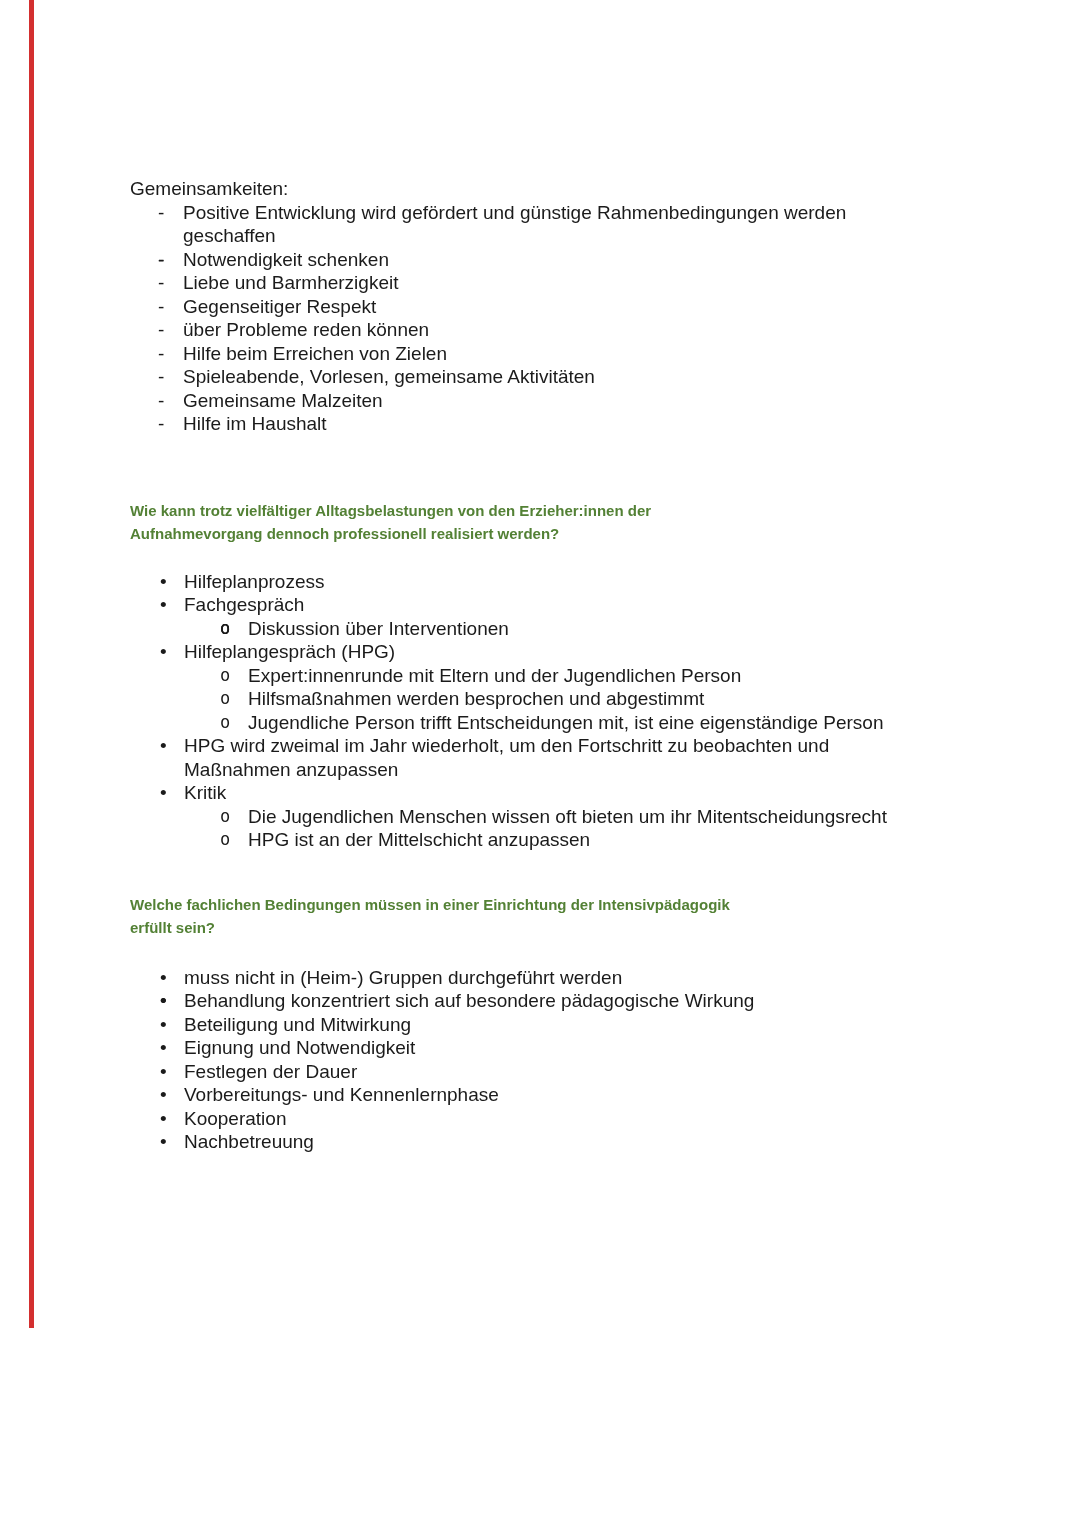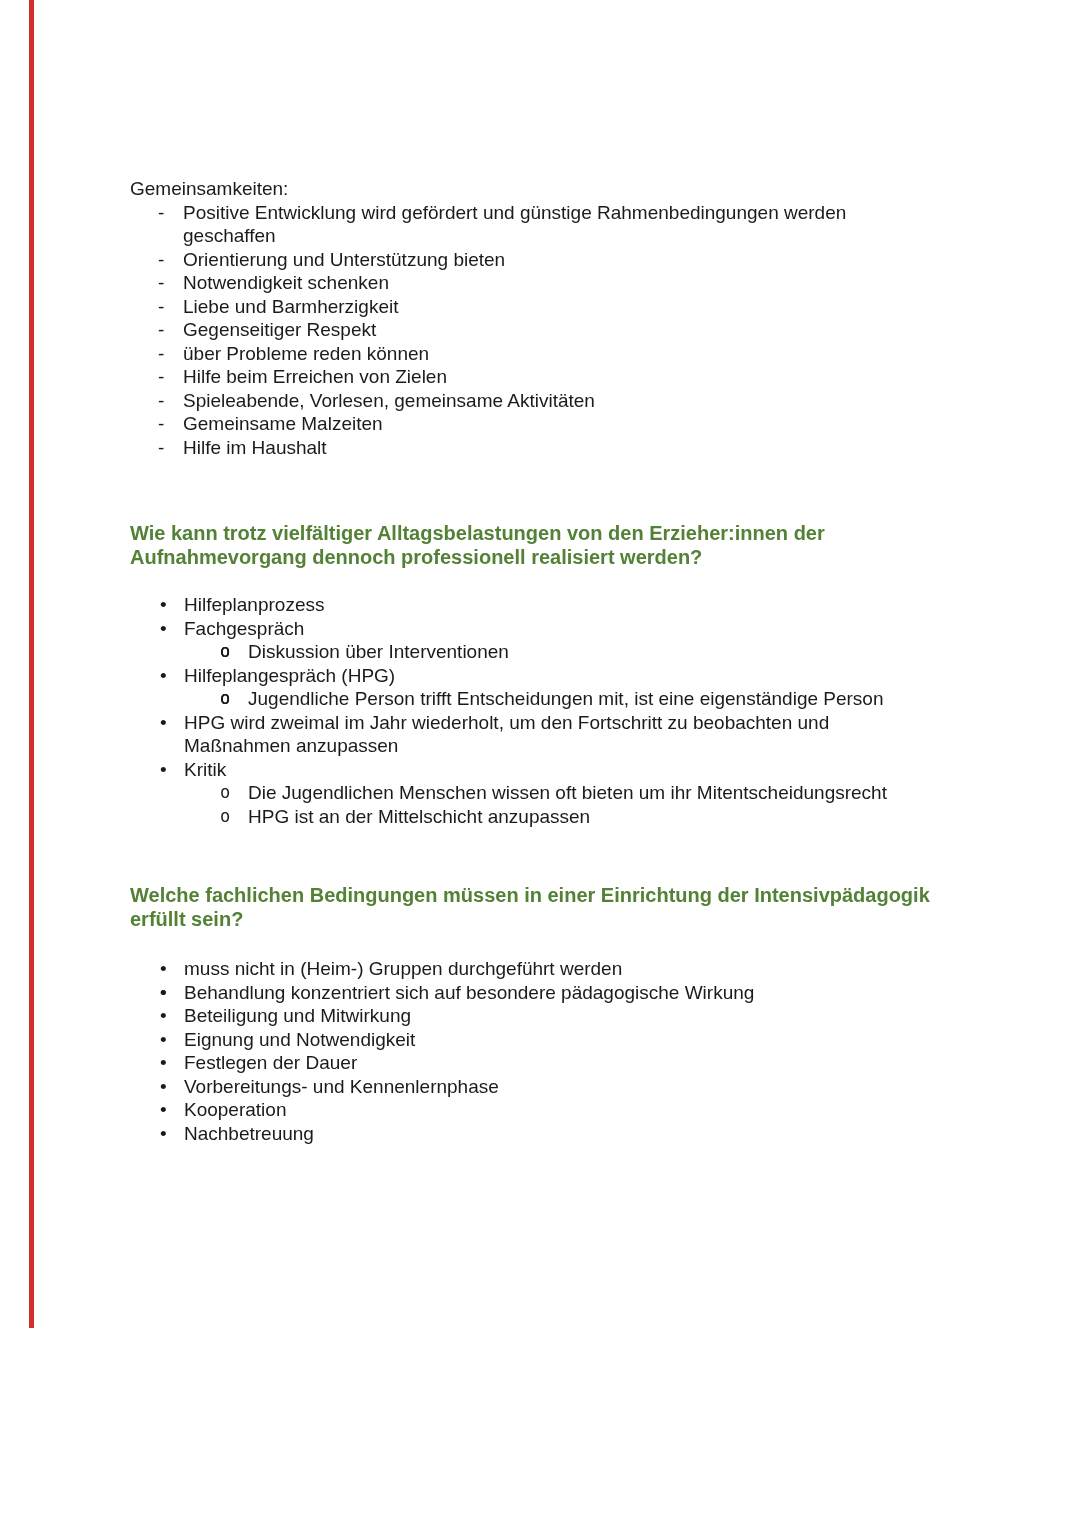--- a/index.html
+++ b/index.html
@@ -25,27 +25,27 @@
     left:130px;
     top:177px;
     width:880px;
     font-size:19px;
     line-height:23.5px;
   }
   section{margin:0;padding:0;}
   .body-title{margin:0;}
   .q{
     margin:0;
-    font-size:20px;
+    font-size:15px;
     line-height:23.5px;
     font-weight:bold;
     color:var(--accent_green,#538135);
   }
   .q1{margin-top:63px;}
-  .q2{margin-top:56px;}
+  .q2{margin-top:41px;}
   ul{list-style:none;margin:0;padding:0;}
   .list1{margin-top:24px;}
   .list2{margin-top:26px;}
   ul.dash > li{position:relative;padding-left:53px;}
   ul.dash > li > .mk{position:absolute;left:28px;top:0;}
   ul.bul  > li{position:relative;padding-left:54px;}
   ul.bul  > li > .mk{position:absolute;left:30px;top:0;}
   ul.sub  > li{position:relative;padding-left:64px;}
   ul.sub  > li > .mk{
     position:absolute;left:36px;top:0;
@@ -60,21 +60,21 @@
 <div class="page">
   <div class="margin-line"></div>
 
   <div class="content">
 
     <section>
       <div class="body-title">Gemeinsamkeiten:</div>
       <ul class="dash">
         <li><span class="mk">-</span><span class="tx">Positive Entwicklung wird gefördert und günstige Rahmenbedingungen werden
 geschaffen</span></li>
-        <li><span class="mk">-</span><span class="tx">Orientierung und Unterstützung bieten</span></li>
+        <li><span class="mk">-</span></li>
         <li><span class="mk">-</span><span class="tx">Notwendigkeit schenken</span></li>
         <li><span class="mk">-</span><span class="tx">Liebe und Barmherzigkeit</span></li>
         <li><span class="mk">-</span><span class="tx">Gegenseitiger Respekt</span></li>
         <li><span class="mk">-</span><span class="tx">über Probleme reden können</span></li>
         <li><span class="mk">-</span><span class="tx">Hilfe beim Erreichen von Zielen</span></li>
         <li><span class="mk">-</span><span class="tx">Spieleabende, Vorlesen, gemeinsame Aktivitäten</span></li>
         <li><span class="mk">-</span><span class="tx">Gemeinsame Malzeiten</span></li>
         <li><span class="mk">-</span><span class="tx">Hilfe im Haushalt</span></li>
       </ul>
     </section>
@@ -86,22 +86,22 @@
         <li><span class="mk">•</span><span class="tx">Hilfeplanprozess</span></li>
         <li><span class="mk">•</span><span class="tx">Fachgespräch</span>
           <ul class="sub">
             <li><span class="mk">o</span></li>
             <li><span class="mk">o</span></li>
             <li><span class="mk">o</span><span class="tx">Diskussion über Interventionen</span></li>
           </ul>
         </li>
         <li><span class="mk">•</span><span class="tx">Hilfeplangespräch (HPG)</span>
           <ul class="sub">
-            <li><span class="mk">o</span></li>
-            <li><span class="mk">o</span></li>
+            <li><span class="mk">o</span><span class="tx">Expert:innenrunde mit Eltern und der Jugendlichen Person</span></li>
+            <li><span class="mk">o</span><span class="tx">Hilfsmaßnahmen werden besprochen und abgestimmt</span></li>
             <li><span class="mk">o</span><span class="tx">Jugendliche Person trifft Entscheidungen mit, ist eine eigenständige Person</span></li>
           </ul>
         </li>
         <li><span class="mk">•</span><span class="tx">HPG wird zweimal im Jahr wiederholt, um den Fortschritt zu beobachten und
 Maßnahmen anzupassen</span></li>
         <li><span class="mk">•</span><span class="tx">Kritik</span>
           <ul class="sub">
             <li><span class="mk">o</span><span class="tx">Die Jugendlichen Menschen wissen oft bieten um ihr Mitentscheidungsrecht</span></li>
             <li><span class="mk">o</span><span class="tx">HPG ist an der Mittelschicht anzupassen</span></li>
           </ul>

